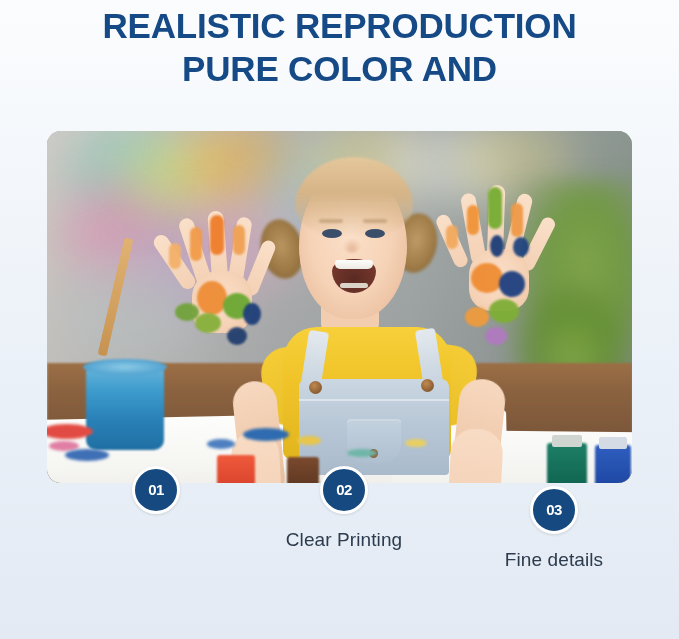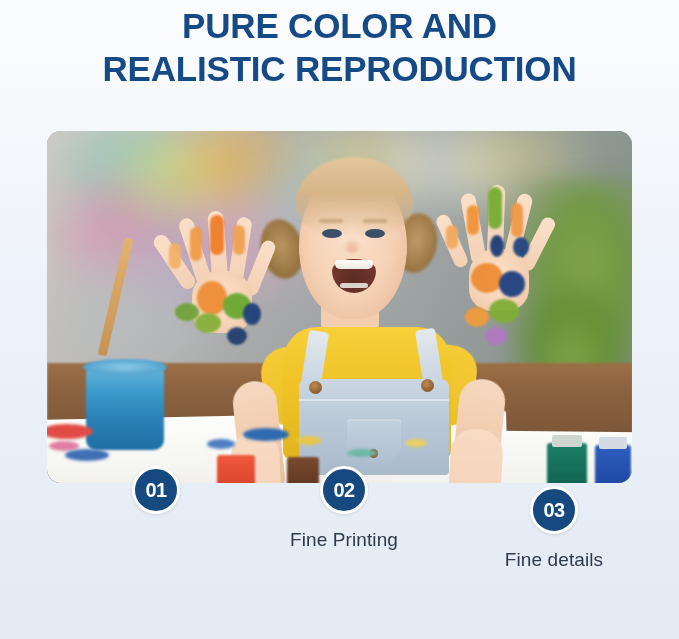--- a/index.html
+++ b/index.html
@@ -287,39 +287,39 @@
   .badge-group.g2 { left:264px; top:466px; }
   .badge-group.g3 { left:474px; top:486px; }
 
   .badge {
     width:48px; height:48px; margin:0 auto;
     border-radius:50%;
     background:#15497f;
     border:3px solid #ffffff;
     box-shadow: 0 1px 3px rgba(0,0,0,0.12);
     color:#ffffff;
-    font-size:20px;
+    font-size:15px;
     font-weight:bold;
     line-height:42px;
     letter-spacing:-0.5px;
   }
   .badge-label {
     margin-top:15px;
     font-size:19px;
     color:#2c3b4d;
     letter-spacing:0.1px;
     white-space:nowrap;
   }
 </style>
 </head>
 <body>
 
 <div class="headline">
+  <span class="headline-line">REALISTIC REPRODUCTION</span>
   <span class="headline-line">PURE COLOR AND</span>
-  <span class="headline-line">REALISTIC REPRODUCTION</span>
 </div>
 
 <div class="photo-card">
 
   <div class="bg-wash"></div>
 
   <div class="blob b1"></div>
   <div class="blob b2"></div>
   <div class="blob b3"></div>
   <div class="blob b4"></div>
@@ -436,20 +436,20 @@
 </div>
 
 <div class="badges-row">
 
   <div class="badge-group g1">
     <div class="badge">01</div>
   </div>
 
   <div class="badge-group g2">
     <div class="badge">02</div>
-    <div class="badge-label">Fine Printing</div>
+    <div class="badge-label">Clear Printing</div>
   </div>
 
   <div class="badge-group g3">
     <div class="badge">03</div>
     <div class="badge-label">Fine details</div>
   </div>
 </div>
 
 </body></html>

